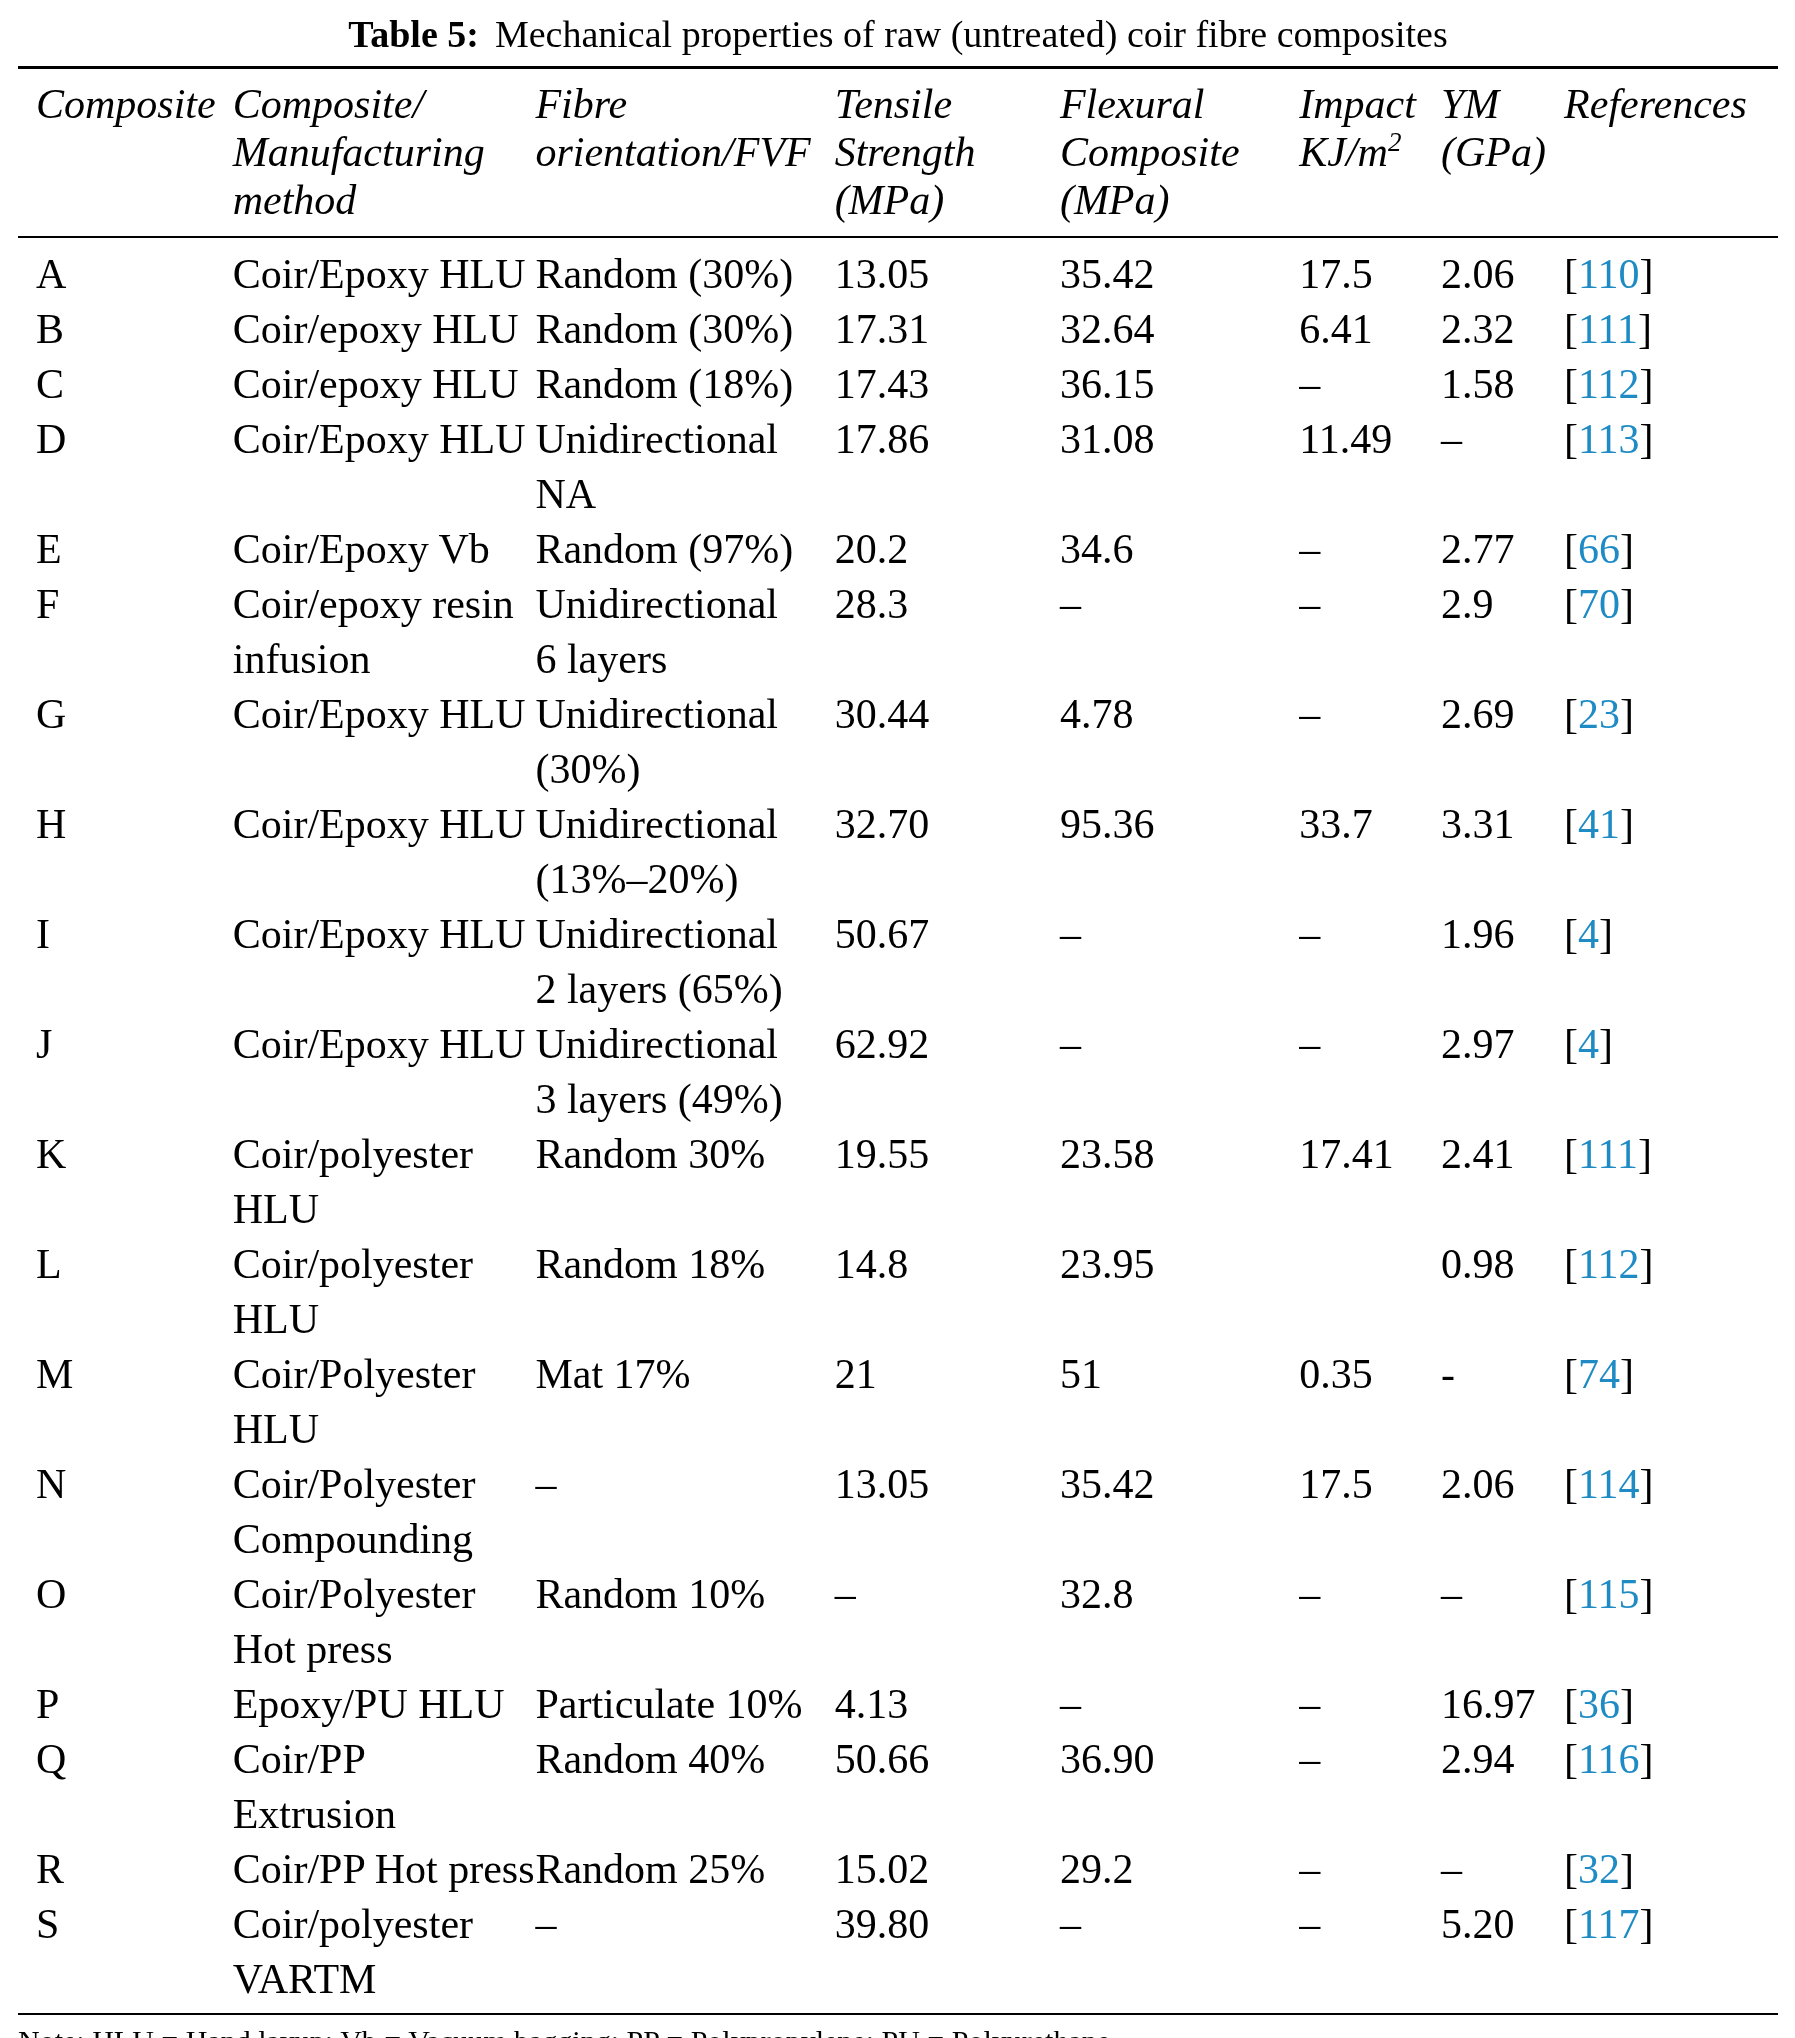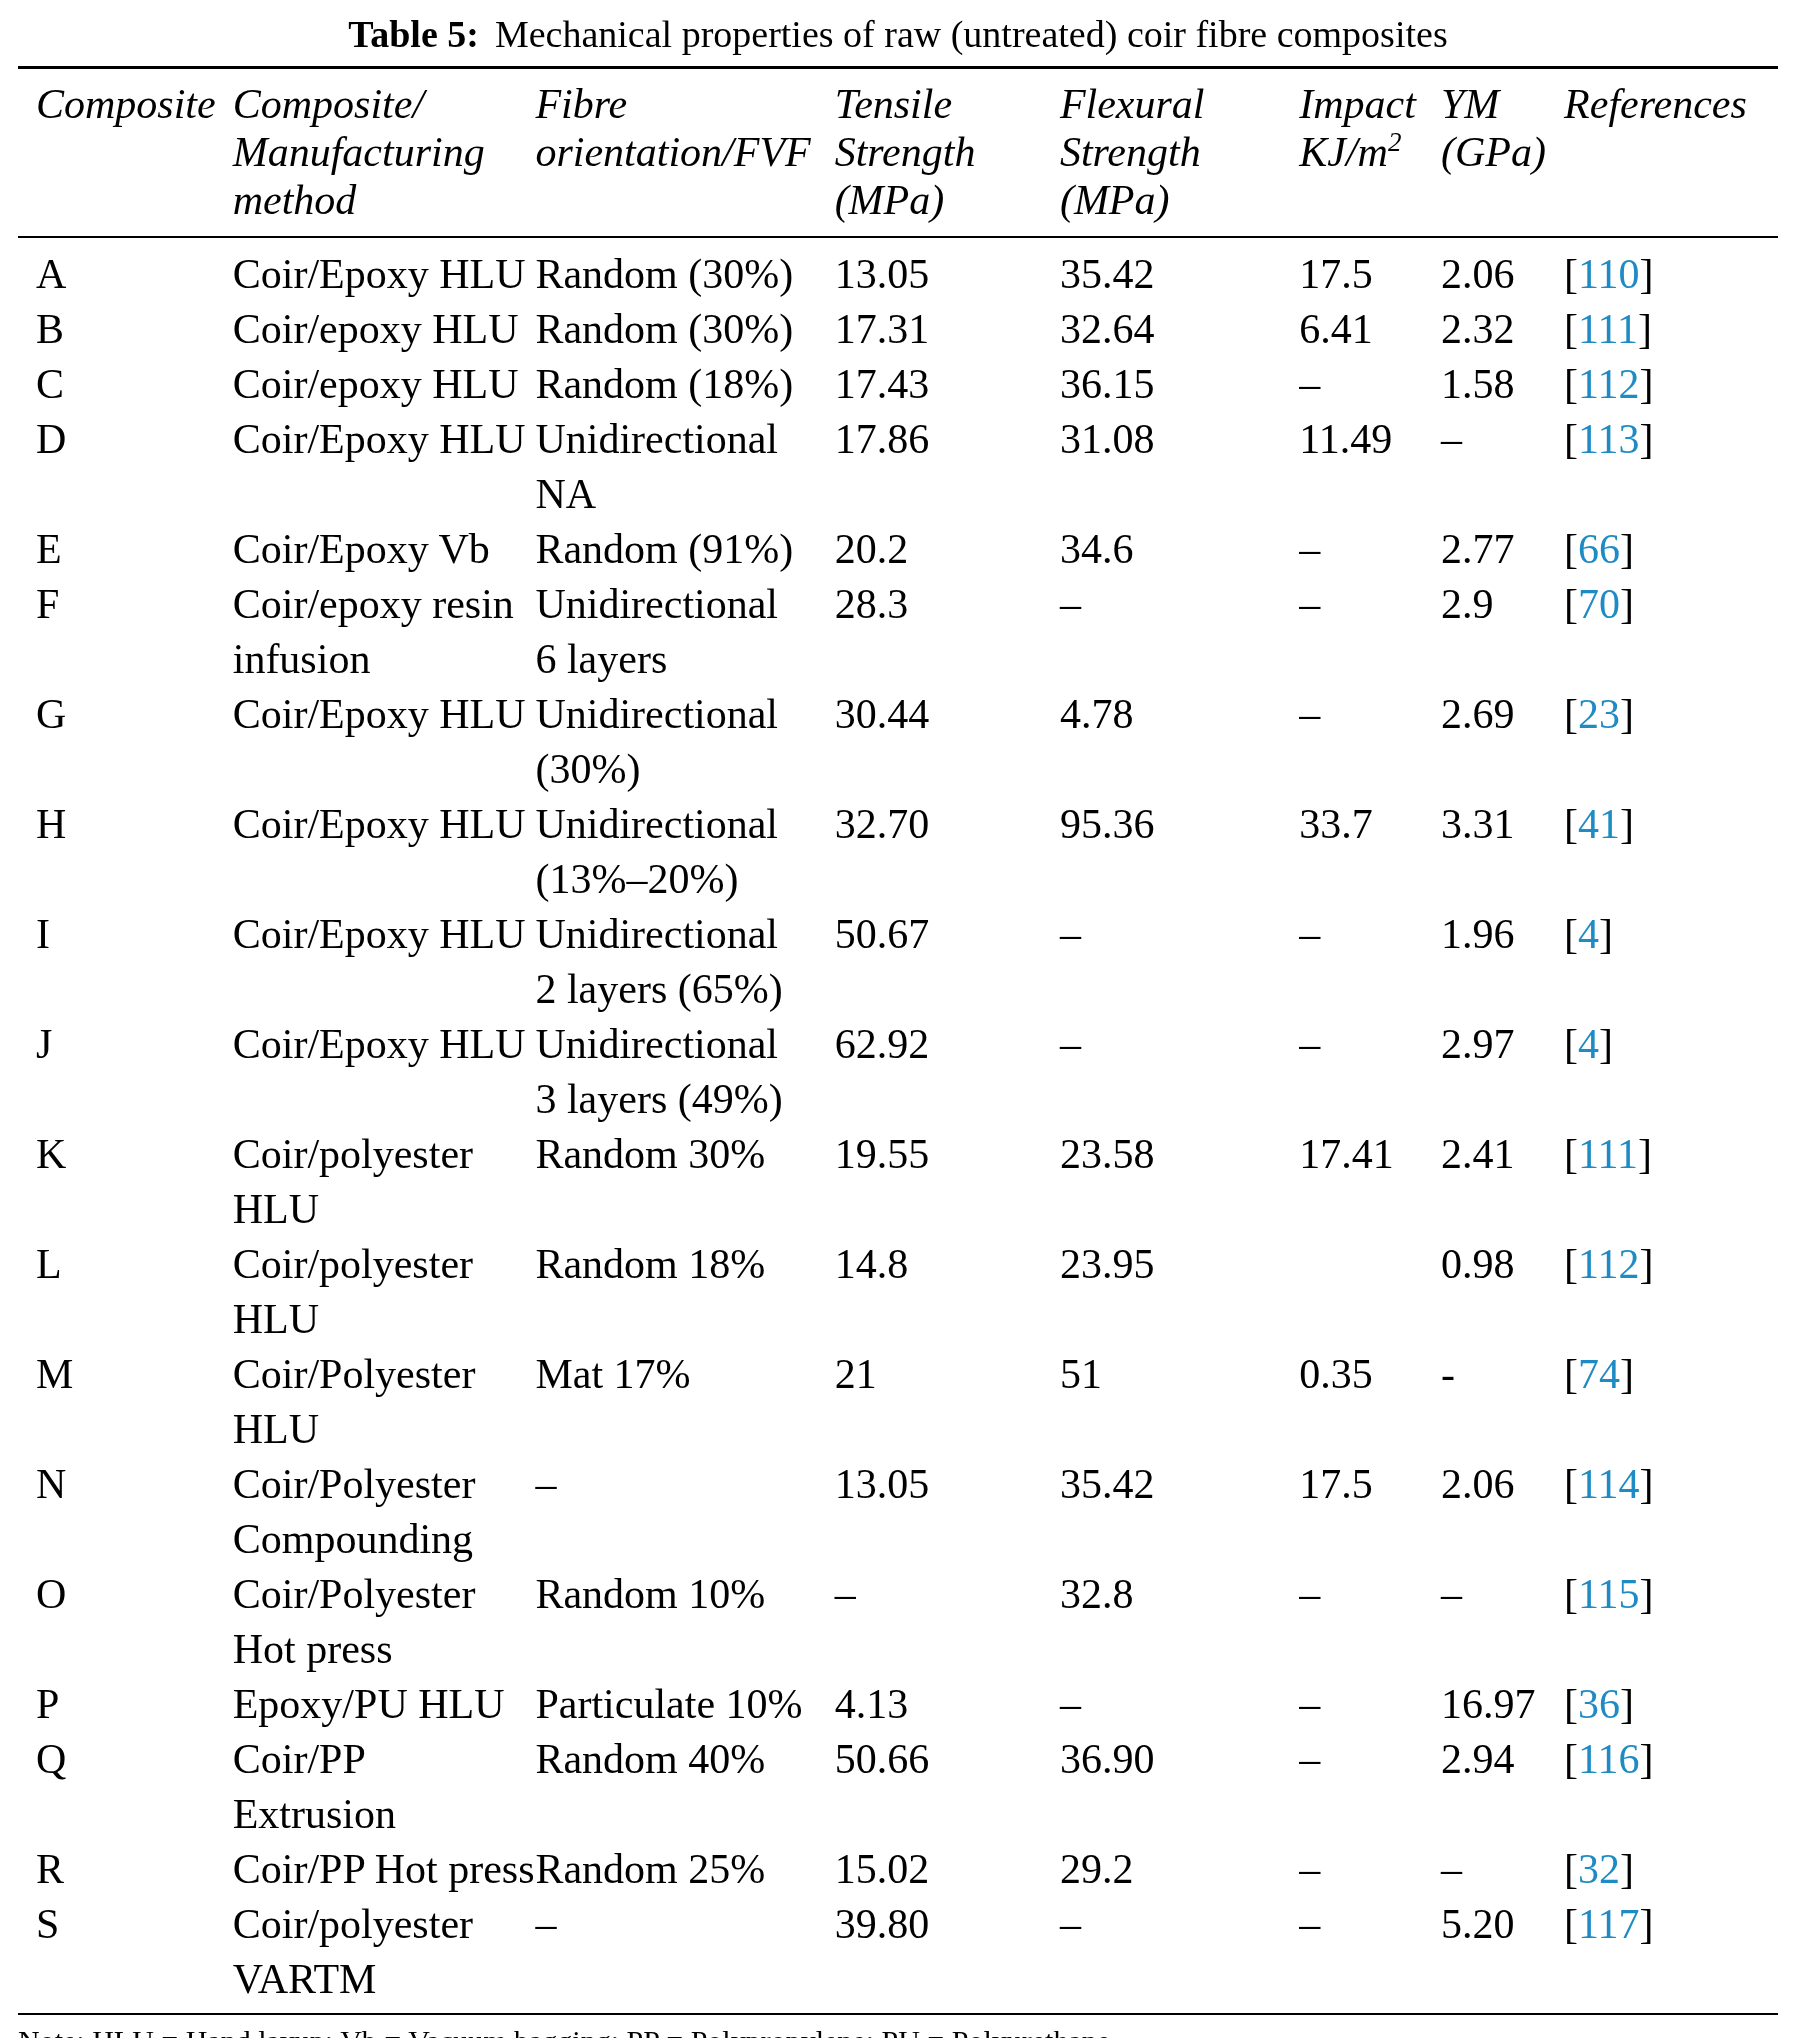--- a/index.html
+++ b/index.html
@@ -87,21 +87,21 @@
         <th><span>Composite</span></th>
         <th><span>Composite/
 Manufacturing
 method</span></th>
         <th><span>Fibre
 orientation/FVF</span></th>
         <th><span>Tensile
 Strength
 (MPa)</span></th>
         <th><span>Flexural
-Strength
+Composite
 (MPa)</span></th>
         <th><span>Impact
 KJ/m</span><sup class="unit-sup">2</sup></th>
         <th><span>YM
 (GPa)</span></th>
         <th><span>References</span></th>
       </tr>
     </thead>
     <tbody>
         <tr>
@@ -141,21 +141,21 @@
 NA</td>
           <td>17.86</td>
           <td>31.08</td>
           <td>11.49</td>
           <td>–</td>
           <td><span>[</span><span class="ref-num">113</span><span>]</span></td>
         </tr>
         <tr>
           <td>E</td>
           <td>Coir/Epoxy Vb</td>
-          <td>Random (91%)</td>
+          <td>Random (97%)</td>
           <td>20.2</td>
           <td>34.6</td>
           <td>–</td>
           <td>2.77</td>
           <td><span>[</span><span class="ref-num">66</span><span>]</span></td>
         </tr>
         <tr>
           <td>F</td>
           <td>Coir/epoxy resin
 infusion</td>

